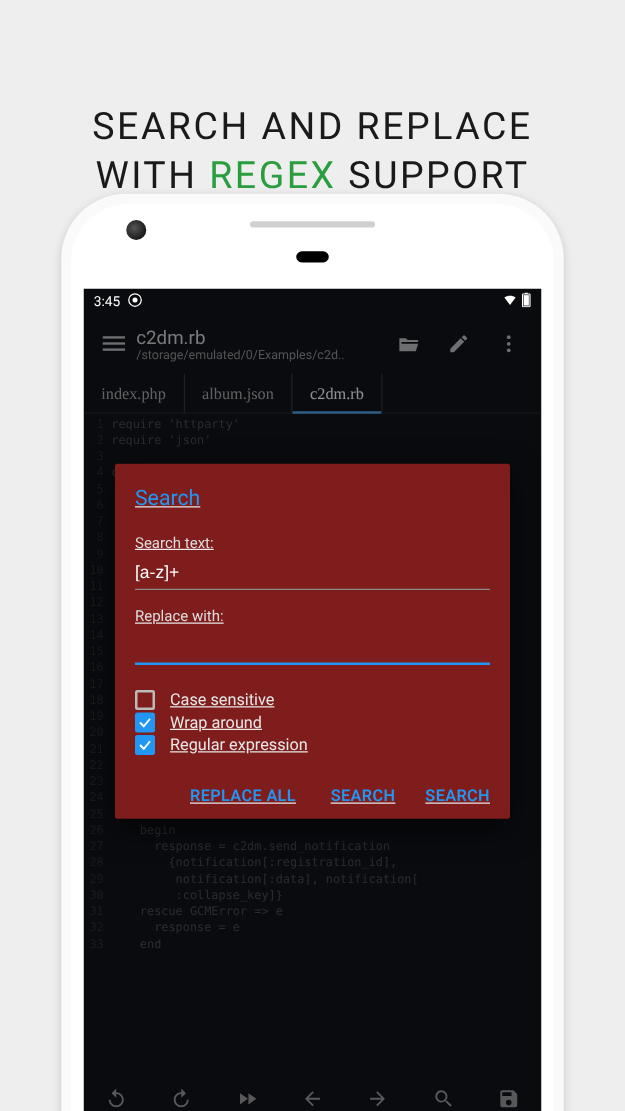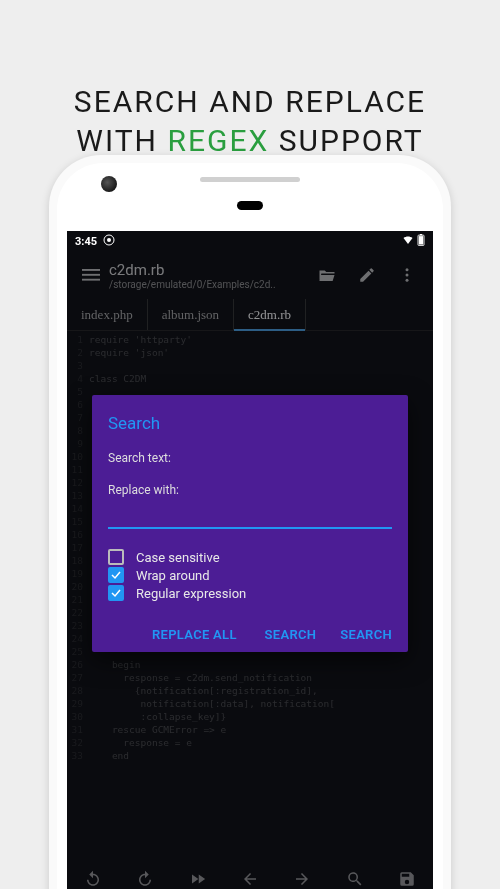--- a/index.html
+++ b/index.html
@@ -71,21 +71,21 @@
 }
 
 .statusbar {
   height: 20px;
   display: flex;
   align-items: center;
   justify-content: space-between;
   padding: 0 8px;
   color: #fff;
   font-size: 11px;
-  font-weight: 700;
+  font-weight: 400;
 }
 .statusbar .left { display:flex; align-items:center; gap:6px; }
 .statusbar .right { display:flex; align-items:center; gap:2px; }
 .statusbar svg { fill:#fff; }
 
 .appbar {
   height: 48px;
   display: flex;
   align-items: center;
   padding: 0 6px;
@@ -130,26 +130,27 @@
   white-space: pre;
   color: #bbb;
 }
 .gutter {
   display:inline-block; width:22px; text-align:right; color:#666; padding-right:6px; opacity:0.9;
 }
 
 .dialog {
   position:absolute;
   left: 25px; right: 25px;
-  top: 164px;
-  background: #4c1d95;
+  top: 140px;
+  background: #7f1d1d;
   border-radius: 2px;
   box-shadow: 0 8px 24px rgba(0,0,0,0.6);
   padding: 18px 16px 10px 16px;
   color: #e8e8e8;
+  text-decoration: underline;
 }
 .dialog-title {
   color: #2196F3;
   font-size: 17px;
   margin-bottom: 18px;
 }
 .field-label {
   font-size: 12px;
   color: #ddd;
   margin-bottom: 4px;
@@ -291,20 +292,21 @@
             <span>c2dm.rb</span>
           </div>
       </div>
 
       <div class="editor" id="editor"><div><span class="gutter">1</span>require 'httparty'</div><div><span class="gutter">2</span>require 'json'</div><div><span class="gutter">3</span></div><div><span class="gutter">4</span>class C2DM</div><div><span class="gutter">5</span></div><div><span class="gutter">6</span></div><div><span class="gutter">7</span></div><div><span class="gutter">8</span></div><div><span class="gutter">9</span></div><div><span class="gutter">10</span></div><div><span class="gutter">11</span></div><div><span class="gutter">12</span></div><div><span class="gutter">13</span></div><div><span class="gutter">14</span></div><div><span class="gutter">15</span></div><div><span class="gutter">16</span></div><div><span class="gutter">17</span></div><div><span class="gutter">18</span></div><div><span class="gutter">19</span></div><div><span class="gutter">20</span></div><div><span class="gutter">21</span></div><div><span class="gutter">22</span></div><div><span class="gutter">23</span></div><div><span class="gutter">24</span></div><div><span class="gutter">25</span></div><div><span class="gutter">26</span>    begin</div><div><span class="gutter">27</span>      response = c2dm.send_notification</div><div><span class="gutter">28</span>        {notification[:registration_id],</div><div><span class="gutter">29</span>         notification[:data], notification[</div><div><span class="gutter">30</span>         :collapse_key]}</div><div><span class="gutter">31</span>    rescue GCMError =&gt; e</div><div><span class="gutter">32</span>      response = e</div><div><span class="gutter">33</span>    end</div></div>
 
       <div class="dialog">
         <div class="dialog-title">Search</div>
 
         <div class="field-label">Search text:</div>
+        <input class="text-input" value="[a-z]+" style="">
         <div class="field-gap"></div>
         <div class="field-label">Replace with:</div>
         <input class="text-input focused" value="" style="">
 
         <div class="checks">
           <div class="checkrow">
             <span class="checkbox"></span>
             <span>Case sensitive</span>
           </div>
           <div class="checkrow">

